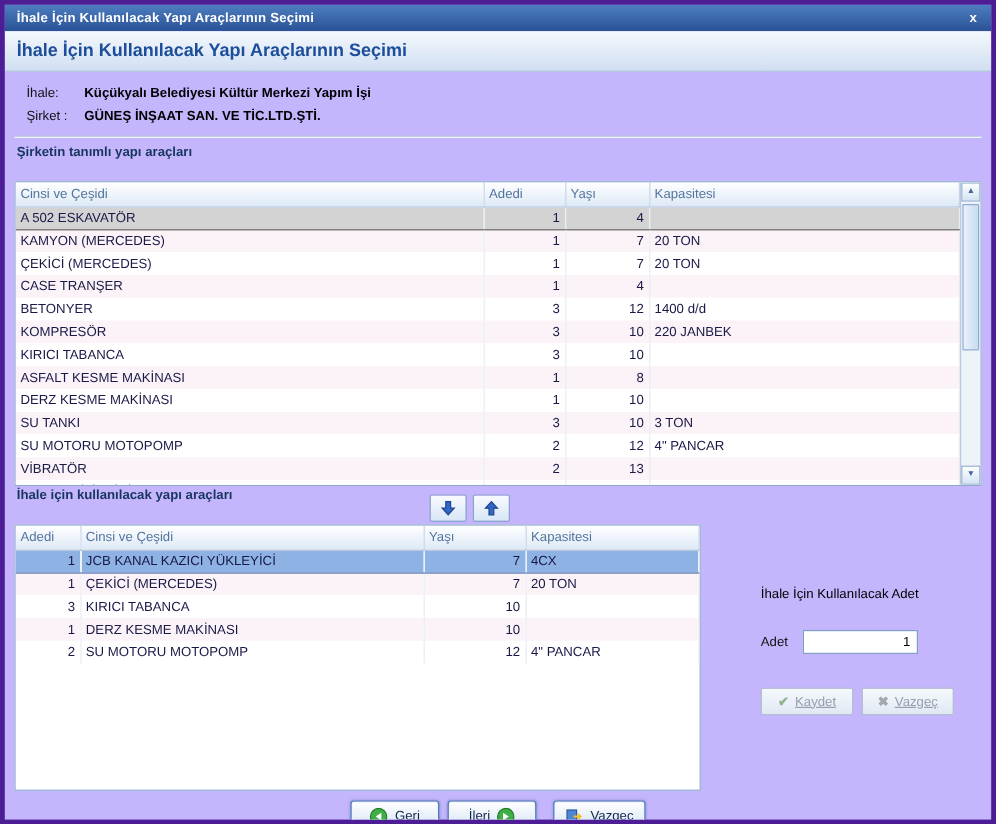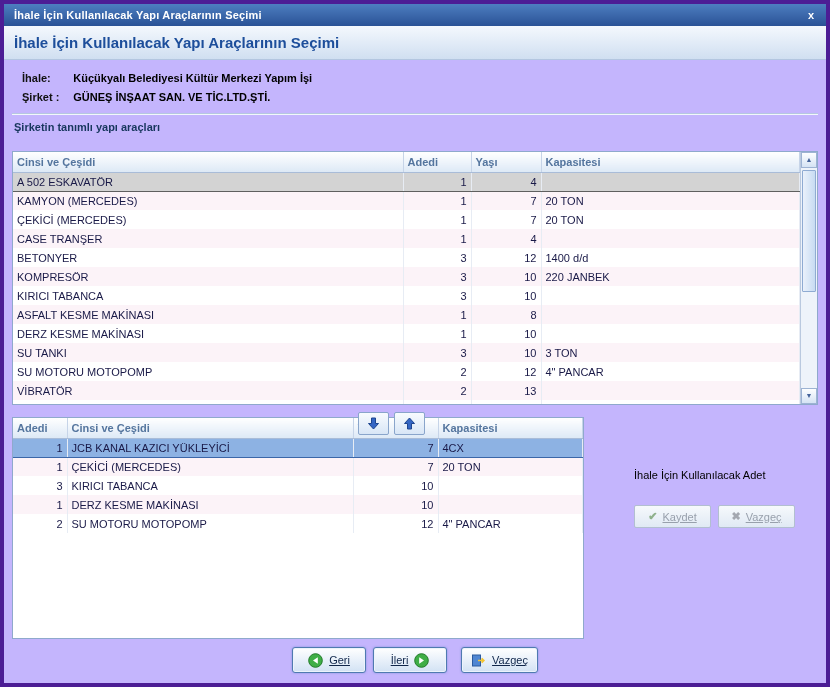--- a/index.html
+++ b/index.html
@@ -14,31 +14,31 @@
 
   
   .banner{height:34px;flex:0 0 34px;background:linear-gradient(#f4f8fd,#d0dff1);border-bottom:1px solid #b3c6e0;display:flex;align-items:center;padding:0 10px}
   .banner h1{font-size:15px;font-weight:bold;color:#1d4e9b}
 
   .content{flex:1;display:flex;flex-direction:column;padding:4px 8px 0 8px;min-height:0}
 
   
   .info{display:flex;justify-content:space-between;padding:8px 8px 4px 10px}
   .info-grid{display:grid;grid-template-columns:auto auto;column-gap:14px;row-gap:7px;align-items:center}
-  .info-label{color:#111;font-weight:bold;white-space:nowrap}
+  .info-label{color:#111;font-weight:normal;white-space:nowrap}
   .info-value{color:#000;font-weight:bold;white-space:nowrap}
   .divider{height:2px;border-top:1px solid #b6c7e0;border-bottom:1px solid #f2f7fc;margin:6px 0 4px}
 
   .section-title{font-weight:bold;color:#17365d;padding:2px 2px 18px}
 
   
   .grid-wrap{border:1px solid #8fa9cc;background:#fff;display:flex;overflow:hidden}
   .grid-wrap .tbl-area{flex:1;overflow:hidden}
   table{border-collapse:collapse;table-layout:fixed;width:100%;font-size:11px}
-  th{height:20px;background:linear-gradient(#ffffff,#dde9f6);border-right:1px solid #c6d4e8;border-bottom:1px solid #a9bcd8;font-weight:bold;color:#54759e;text-align:left;padding:0 4px;white-space:nowrap;overflow:hidden}
+  th{height:20px;background:linear-gradient(#ffffff,#dde9f6);border-right:1px solid #c6d4e8;border-bottom:1px solid #a9bcd8;font-weight:normal;color:#54759e;text-align:left;padding:0 4px;white-space:nowrap;overflow:hidden}
   td{height:19px;padding:0 4px;color:#191947;border-right:1px solid #e7ecf4;white-space:nowrap;overflow:hidden;background:#fff}
   tr.alt td{background:#fcf3f8}
   tr.sel-gray td{background:#d3d3d3;border-top:1px solid #5f5f5f;border-bottom:1px solid #5f5f5f}
   tr.sel-blue td{background:#8db2e3;border-top:1px solid #3b66a8;border-bottom:1px solid #3b66a8}
   td.num{text-align:right}
 
   .company-grid{height:254px;flex:0 0 auto}
 
   
   .vscroll{width:17px;flex:0 0 17px;background:#eef3fa;border-left:1px solid #bac9df;display:flex;flex-direction:column}
@@ -203,20 +203,21 @@
       <div class="vscroll">
         <div class="sb-btn">▲</div>
         <div class="sb-track">
           <div class="sb-thumb"></div>
         </div>
         <div class="sb-btn">▼</div>
       </div>
     </div>
 
     <div class="section2">
+      <div class="section-title">İhale için kullanılacak yapı araçları</div>
       <div class="move-btns">
         <div class="move-btn">
           <svg class="icon-svg" width="13" height="13" viewBox="0 0 13 13">
               <path d="M4.5 1 h4 v5.5 h3 L6.5 12 L1.5 6.5 h3 Z" fill="#3466c4" stroke="#1d458f"></path>
             </svg>
         </div>
         <div class="move-btn">
           <svg class="icon-svg" width="13" height="13" viewBox="0 0 13 13">
               <path d="M4.5 12 h4 V6.5 h3 L6.5 1 L1.5 6.5 h3 Z" fill="#3466c4" stroke="#1d458f"></path>
             </svg>
@@ -271,20 +272,24 @@
                 <td>SU MOTORU MOTOPOMP</td>
                 <td class="num">12</td>
                 <td>4" PANCAR</td>
               </tr>
             </tbody>
         </table>
       </div>
 
       <div class="adet-panel">
         <div class="adet-title">İhale İçin Kullanılacak Adet</div>
+        <div class="adet-row">
+          <span class="adet-label">Adet</span>
+          <input class="adet-input" type="text" value="1" style="">
+        </div>
         <div class="panel-btns">
           <button class="pbtn">
             <span class="ico-check">✔</span>
             <span class="lbl">Kaydet</span>
           </button>
           <button class="pbtn">
             <span class="ico-cross">✖</span>
             <span class="lbl">Vazgeç</span>
           </button>
         </div>

